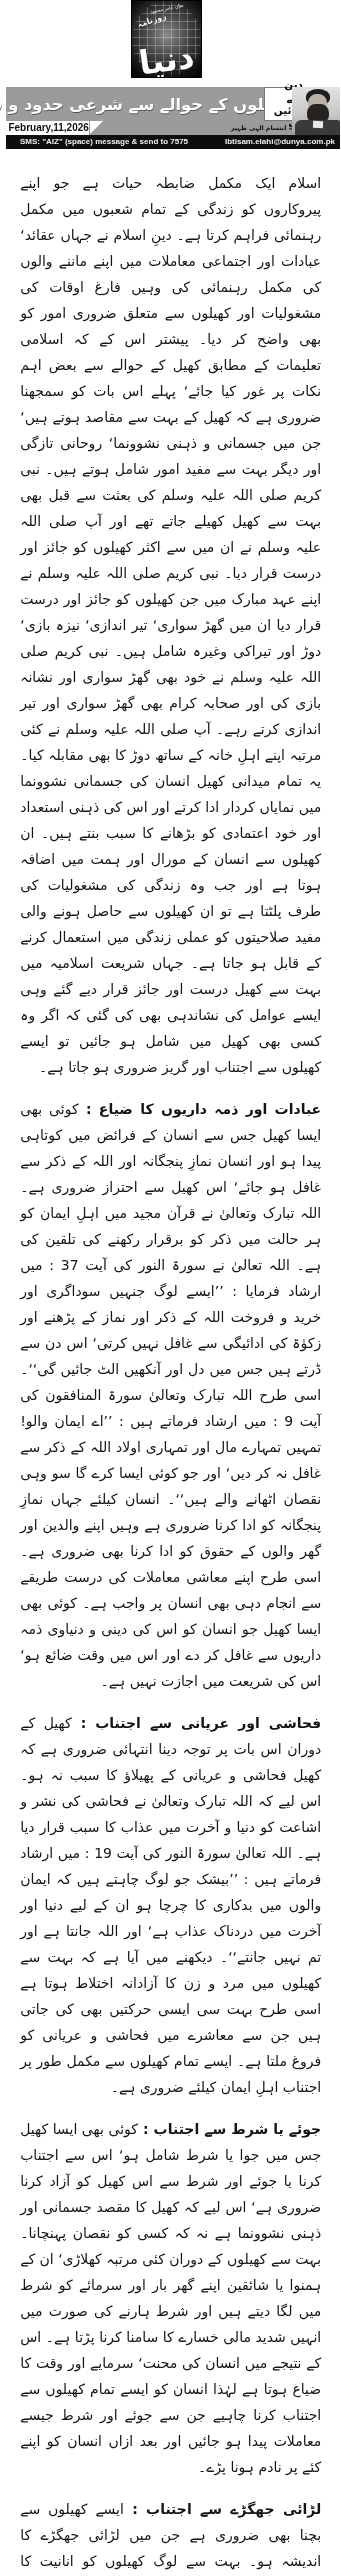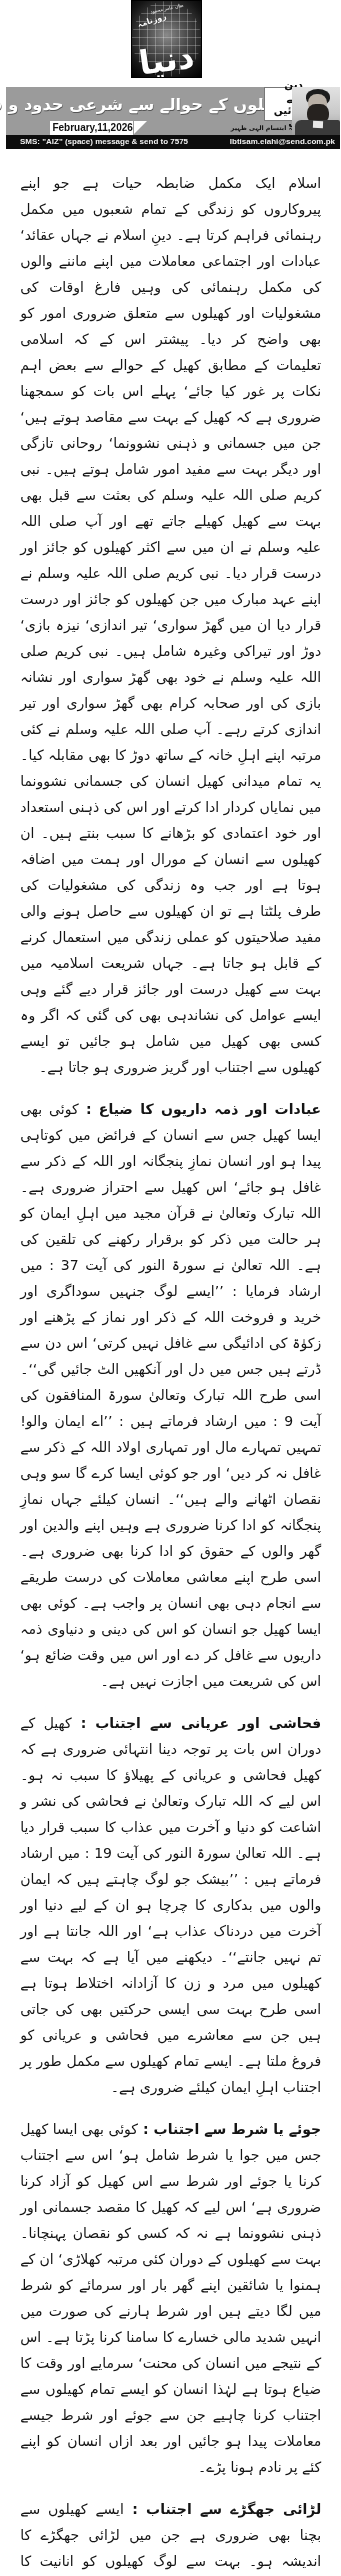--- a/index.html
+++ b/index.html
@@ -60,21 +60,21 @@
   .photo .hair{position:absolute;left:13.7px;top:2.1px;width:24px;height:16px;background:#1c1c1c;border-radius:50% 50% 40% 40%;}
   .photo .face{position:absolute;left:16.3px;top:7.4px;width:19px;height:18px;background:#b9b0a6;border-radius:46%;}
   .photo .beard{position:absolute;left:14.7px;top:17px;width:22px;height:21px;background:#26221f;border-radius:40% 40% 50% 50%;}
   .photo .suit{position:absolute;left:3.2px;top:33px;width:45px;height:16px;background:#3a3a3a;border-radius:6.3px 2.1px 0 0;}
   .photo .collar{position:absolute;left:21px;top:34px;width:9.5px;height:7.4px;background:#e8e8e8;transform:rotate(2deg);}
   
   .date-strip{
     position:absolute;left:6.3px;top:121px;width:83px;height:13.7px;background:#ffffff;
     display:flex;align-items:center;padding-left:2.1px;box-sizing:border-box;
     font-family:"Liberation Sans",sans-serif;font-weight:bold;font-size:10px;color:#111;
-    letter-spacing:0;white-space:nowrap;z-index:2;margin-left:44px;
+    letter-spacing:0;white-space:nowrap;z-index:2;
   }
   .date-strip::after{
     content:"";position:absolute;right:-13.7px;top:0;width:0;height:0;
     border-top:13.7px solid #ffffff;border-right:13.7px solid transparent;
   }
   
   .contact-bar{
     position:absolute;left:6.3px;top:135px;width:334px;height:13.7px;background:#0d0d0d;
     display:flex;align-items:center;justify-content:space-between;
     box-sizing:border-box;padding:0 5.3px 0 13.7px;
@@ -114,21 +114,21 @@
   <div class="face"></div>
   <div class="beard"></div>
   <div class="suit"></div>
   <div class="collar"></div>
 </div>
 
 <div class="date-strip">February,11,2026</div>
 
 <div class="contact-bar">
   <span>SMS: "AIZ" (space) message &amp; send to 7575</span>
-  <span>Ibtisam.elahi@send.com.pk</span>
+  <span>Ibtisam.elahi@dunya.com.pk</span>
 </div>
 
 <div class="article">
     <p>اسلام ایک مکمل ضابطہ حیات ہے جو اپنے پیروکاروں کو زندگی کے تمام شعبوں میں مکمل رہنمائی فراہم کرتا ہے۔ دینِ اسلام نے جہاں عقائد‘ عبادات اور اجتماعی معاملات میں اپنے ماننے والوں کی مکمل رہنمائی کی وہیں فارغ اوقات کی مشغولیات اور کھیلوں سے متعلق ضروری امور کو بھی واضح کر دیا۔ پیشتر اس کے کہ اسلامی تعلیمات کے مطابق کھیل کے حوالے سے بعض اہم نکات پر غور کیا جائے‘ پہلے اس بات کو سمجھنا ضروری ہے کہ کھیل کے بہت سے مقاصد ہوتے ہیں‘ جن میں جسمانی و ذہنی نشوونما‘ روحانی تازگی اور دیگر بہت سے مفید امور شامل ہوتے ہیں۔ نبی کریم صلی اللہ علیہ وسلم کی بعثت سے قبل بھی بہت سے کھیل کھیلے جاتے تھے اور آپ صلی اللہ علیہ وسلم نے ان میں سے اکثر کھیلوں کو جائز اور درست قرار دیا۔ نبی کریم صلی اللہ علیہ وسلم نے اپنے عہد مبارک میں جن کھیلوں کو جائز اور درست قرار دیا ان میں گھڑ سواری‘ تیر اندازی‘ نیزہ بازی‘ دوڑ اور تیراکی وغیرہ شامل ہیں۔ نبی کریم صلی اللہ علیہ وسلم نے خود بھی گھڑ سواری اور نشانہ بازی کی اور صحابہ کرام بھی گھڑ سواری اور تیر اندازی کرتے رہے۔ آپ صلی اللہ علیہ وسلم نے کئی مرتبہ اپنے اہلِ خانہ کے ساتھ دوڑ کا بھی مقابلہ کیا۔ یہ تمام میدانی کھیل انسان کی جسمانی نشوونما میں نمایاں کردار ادا کرتے اور اس کی ذہنی استعداد اور خود اعتمادی کو بڑھانے کا سبب بنتے ہیں۔ ان کھیلوں سے انسان کے مورال اور ہمت میں اضافہ ہوتا ہے اور جب وہ زندگی کی مشغولیات کی طرف پلٹتا ہے تو ان کھیلوں سے حاصل ہونے والی مفید صلاحیتوں کو عملی زندگی میں استعمال کرنے کے قابل ہو جاتا ہے۔ جہاں شریعت اسلامیہ میں بہت سے کھیل درست اور جائز قرار دیے گئے وہی ایسے عوامل کی نشاندہی بھی کی گئی کہ اگر وہ کسی بھی کھیل میں شامل ہو جائیں تو ایسے کھیلوں سے اجتناب اور گریز ضروری ہو جاتا ہے۔</p>
     <p><b>عبادات اور ذمہ داریوں کا ضیاع : </b>کوئی بھی ایسا کھیل جس سے انسان کے فرائض میں کوتاہی پیدا ہو اور انسان نمازِ پنجگانہ اور اللہ کے ذکر سے غافل ہو جائے‘ اس کھیل سے احتراز ضروری ہے۔ اللہ تبارک وتعالیٰ نے قرآن مجید میں اہلِ ایمان کو ہر حالت میں ذکر کو برقرار رکھنے کی تلقین کی ہے۔ اللہ تعالیٰ نے سورۃ النور کی آیت 37 : میں ارشاد فرمایا : ’’ایسے لوگ جنہیں سوداگری اور خرید و فروخت اللہ کے ذکر اور نماز کے پڑھنے اور زکوٰۃ کی ادائیگی سے غافل نہیں کرتی‘ اس دن سے ڈرتے ہیں جس میں دل اور آنکھیں الٹ جائیں گی‘‘۔ اسی طرح اللہ تبارک وتعالیٰ سورۃ المنافقون کی آیت 9 : میں ارشاد فرماتے ہیں : ’’اے ایمان والو! تمہیں تمہارے مال اور تمہاری اولاد اللہ کے ذکر سے غافل نہ کر دیں‘ اور جو کوئی ایسا کرے گا سو وہی نقصان اٹھانے والے ہیں‘‘۔ انسان کیلئے جہاں نمازِ پنجگانہ کو ادا کرنا ضروری ہے وہیں اپنے والدین اور گھر والوں کے حقوق کو ادا کرنا بھی ضروری ہے۔ اسی طرح اپنے معاشی معاملات کی درست طریقے سے انجام دہی بھی انسان پر واجب ہے۔ کوئی بھی ایسا کھیل جو انسان کو اس کی دینی و دنیاوی ذمہ داریوں سے غافل کر دے اور اس میں وقت ضائع ہو‘ اس کی شریعت میں اجازت نہیں ہے۔</p>
     <p><b>فحاشی اور عریانی سے اجتناب : </b>کھیل کے دوران اس بات پر توجہ دینا انتہائی ضروری ہے کہ کھیل فحاشی و عریانی کے پھیلاؤ کا سبب نہ ہو۔ اس لیے کہ اللہ تبارک وتعالیٰ نے فحاشی کی نشر و اشاعت کو دنیا و آخرت میں عذاب کا سبب قرار دیا ہے۔ اللہ تعالیٰ سورۃ النور کی آیت 19 : میں ارشاد فرماتے ہیں : ’’بیشک جو لوگ چاہتے ہیں کہ ایمان والوں میں بدکاری کا چرچا ہو ان کے لیے دنیا اور آخرت میں دردناک عذاب ہے‘ اور اللہ جانتا ہے اور تم نہیں جانتے‘‘۔ دیکھنے میں آیا ہے کہ بہت سے کھیلوں میں مرد و زن کا آزادانہ اختلاط ہوتا ہے اسی طرح بہت سی ایسی حرکتیں بھی کی جاتی ہیں جن سے معاشرے میں فحاشی و عریانی کو فروغ ملتا ہے۔ ایسے تمام کھیلوں سے مکمل طور پر اجتناب اہلِ ایمان کیلئے ضروری ہے۔</p>
     <p><b>جوئے یا شرط سے اجتناب : </b>کوئی بھی ایسا کھیل جس میں جوا یا شرط شامل ہو‘ اس سے اجتناب کرنا یا جوئے اور شرط سے اس کھیل کو آزاد کرنا ضروری ہے‘ اس لیے کہ کھیل کا مقصد جسمانی اور ذہنی نشوونما ہے نہ کہ کسی کو نقصان پہنچانا۔ بہت سے کھیلوں کے دوران کئی مرتبہ کھلاڑی‘ ان کے ہمنوا یا شائقین اپنے گھر بار اور سرمائے کو شرط میں لگا دیتے ہیں اور شرط ہارنے کی صورت میں انہیں شدید مالی خسارے کا سامنا کرنا پڑتا ہے۔ اس کے نتیجے میں انسان کی محنت‘ سرمایے اور وقت کا ضیاع ہوتا ہے لہٰذا انسان کو ایسے تمام کھیلوں سے اجتناب کرنا چاہیے جن سے جوئے اور شرط جیسے معاملات پیدا ہو جائیں اور بعد ازاں انسان کو اپنے کئے پر نادم ہونا پڑے۔</p>
     <p><b>لڑائی جھگڑے سے اجتناب : </b>ایسے کھیلوں سے بچنا بھی ضروری ہے جن میں لڑائی جھگڑے کا اندیشہ ہو۔ بہت سے لوگ کھیلوں کو انانیت کا مسئلہ بنا لیتے ہیں اور شکست کی صورت میں لڑائی جھگڑے پر آمادہ و تیار ہو جاتے ہیں۔ اس قسم کے رویوں کو کھیل سے علیحدہ کرنا یا ایسے کھیلوں سے اجتناب کرنا ضروری ہے‘ جو اس قسم کے رویوں کو فروغ دینے کا سبب بنتے ہوں۔ زمانہ جاہلیت میں کئی مرتبہ کھیلوں کے نتیجے میں اس حد تک تنازعات پیدا ہوتے کہ لوگ ایک دوسرے کی جان لینے پر آمادہ ہو جاتے تھے۔ آج بھی ہم اس بات کا مشاہدہ کر سکتے ہیں کہ گلی محلوں کی سطح پر ہونے والے کئی بڑے تنازعات محض معمولی اختلافات سے پیدا ہوتے ہیں۔</p>
     <p>کوئی بھی ایسا کھیل جس میں کسی جسمانی نقصان کا اندیشہ ہو اس سے اجتناب کرنا ضروری ہے‘ اس لیے کہ کھیل کا مقصد جسمانی و روحانی نشوونما ہے نہ کہ کسی جاندار کو نقصان پہنچانا۔ کبوتر بازی اور اس قسم کے دیگر کھیلوں کے نتیجے میں کئی مرتبہ لوگ بلند مقامات سے نیچے گر جاتے اور کبوتر کو پکڑنے کے لیے اپنی جان کو خطرے میں ڈال دیتے ہیں۔ اسی طرح شادی بیاہ کے موقع پر بلا دریغ ہوائی فائرنگ اور آتش بازی کے نتیجے میں جانی نقصان کا شدید اندیشہ ہوتا ہے‘ اس لیے ایسے کھیلوں سے اجتناب کرنا ضروری ہے جو جسمانی نقصان پر مشتمل ہوں۔</p>
   </div>

